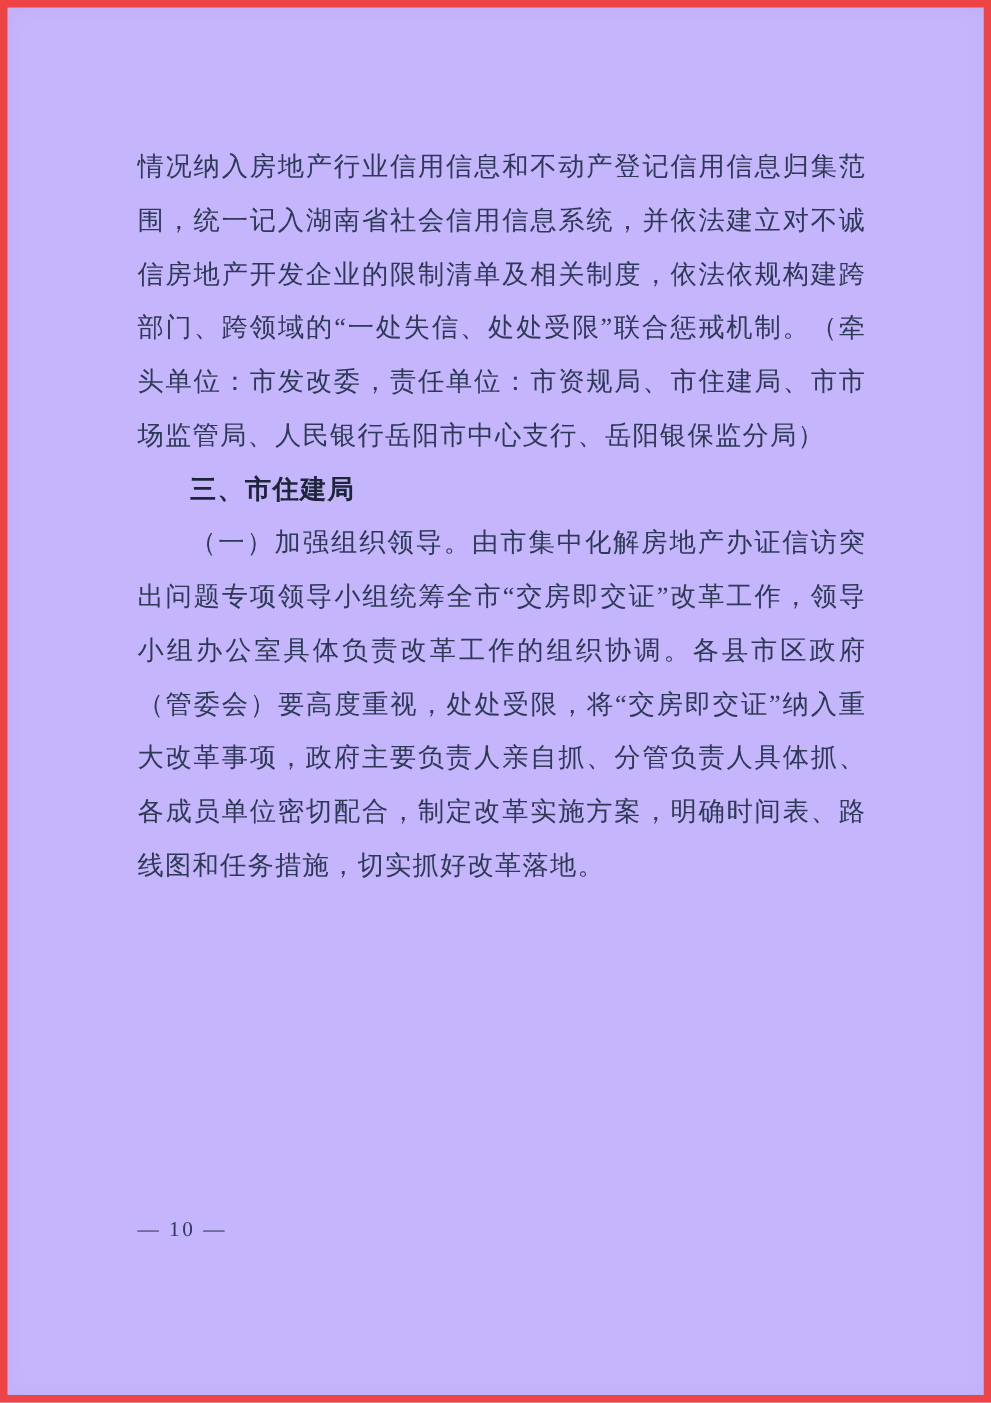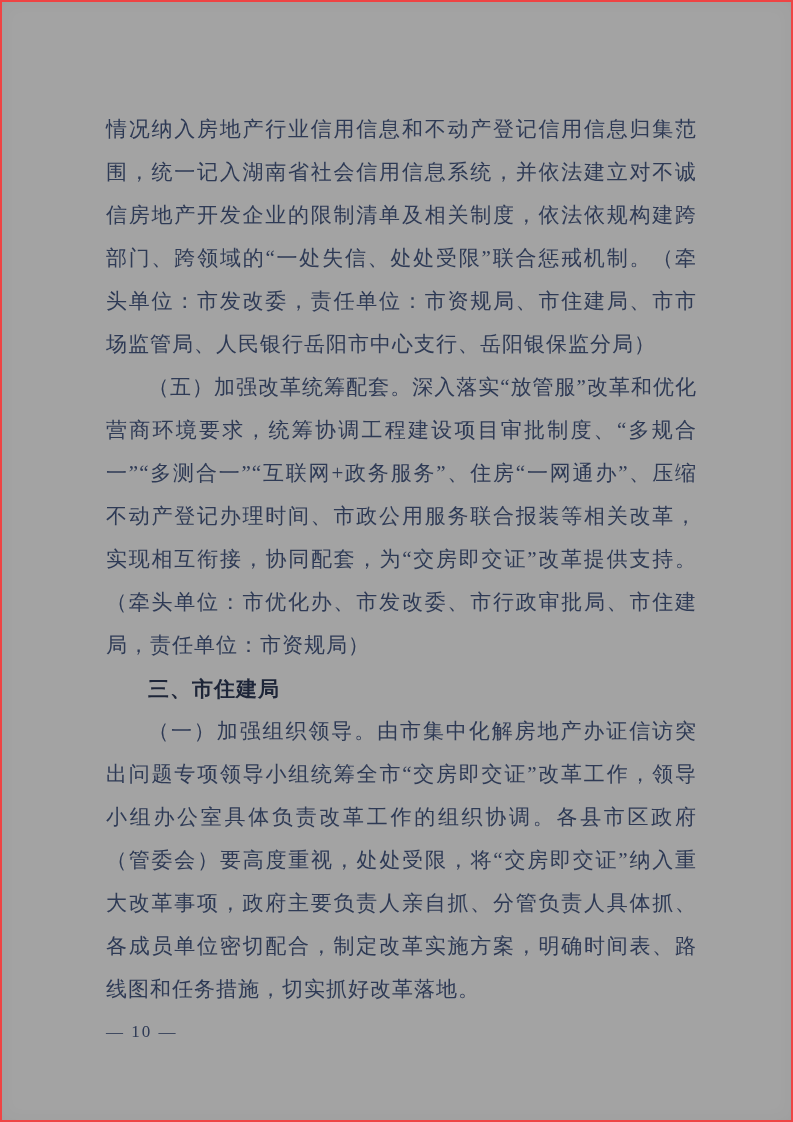--- a/index.html
+++ b/index.html
@@ -10,23 +10,23 @@
     width: 793px;
     height: 1122px;
     background: #f4f4f2;
     font-family: "Liberation Serif", "DejaVu Serif", serif;
     position: relative;
     overflow: hidden;
   }
   .doc-page {
     position: absolute;
     inset: 0;
-    background: #a3a3a3;
+    background: #c4b5fd;
     box-sizing: border-box;
-    border: 2px solid #ef4444;
+    border: 6px solid #ef4444;
     box-shadow: inset 0 0 18px rgba(0,0,0,0.03);
   }
   .doc-content {
     position: absolute;
     left: 104px;
     right: 94px;
     top: 106px;
     color: #2e3a55;
     font-size: 21px;
     line-height: 43px;
@@ -46,37 +46,36 @@
     font-size: 21px;
     line-height: 43px;
     font-weight: bold;
     color: #1d2538;
     font-family: "Liberation Sans", "DejaVu Sans", sans-serif;
     letter-spacing: 1px;
   }
   .page-number {
     position: absolute;
     left: 104px;
-    top: 1020px;
+    top: 968px;
     font-size: 17px;
     color: #2e3a55;
     letter-spacing: 2px;
     font-family: "Liberation Serif", "DejaVu Serif", serif;
   }
 </style>
 </head>
 <body>
 
 <div class="doc-page">
 
   <div class="doc-content">
 
     <p class="para">情况纳入房地产行业信用信息和不动产登记信用信息归集范围，统一记入湖南省社会信用信息系统，并依法建立对不诚信房地产开发企业的限制清单及相关制度，依法依规构建跨部门、跨领域的“一处失信、处处受限”联合惩戒机制。（牵头单位：市发改委，责任单位：市资规局、市住建局、市市场监管局、人民银行岳阳市中心支行、岳阳银保监分局）</p>
 
-    <p class="para indent">（五）加强改革统筹配套。深入落实“放管服”改革和优化营商环境要求，统筹协调工程建设项目审批制度、“多规合一”“多测合一”“互联网+政务服务”、住房“一网通办”、压缩不动产登记办理时间、市政公用服务联合报装等相关改革，实现相互衔接，协同配套，为“交房即交证”改革提供支持。（牵头单位：市优化办、市发改委、市行政审批局、市住建局，责任单位：市资规局）</p>
 
     <h3 class="section-heading">三、市住建局</h3>
 
     <p class="para indent">（一）加强组织领导。由市集中化解房地产办证信访突出问题专项领导小组统筹全市“交房即交证”改革工作，领导小组办公室具体负责改革工作的组织协调。各县市区政府（管委会）要高度重视，处处受限，将“交房即交证”纳入重大改革事项，政府主要负责人亲自抓、分管负责人具体抓、各成员单位密切配合，制定改革实施方案，明确时间表、路线图和任务措施，切实抓好改革落地。</p>
 
   </div>
 
   <div class="page-number">— 10 —</div>
 
 </div>

